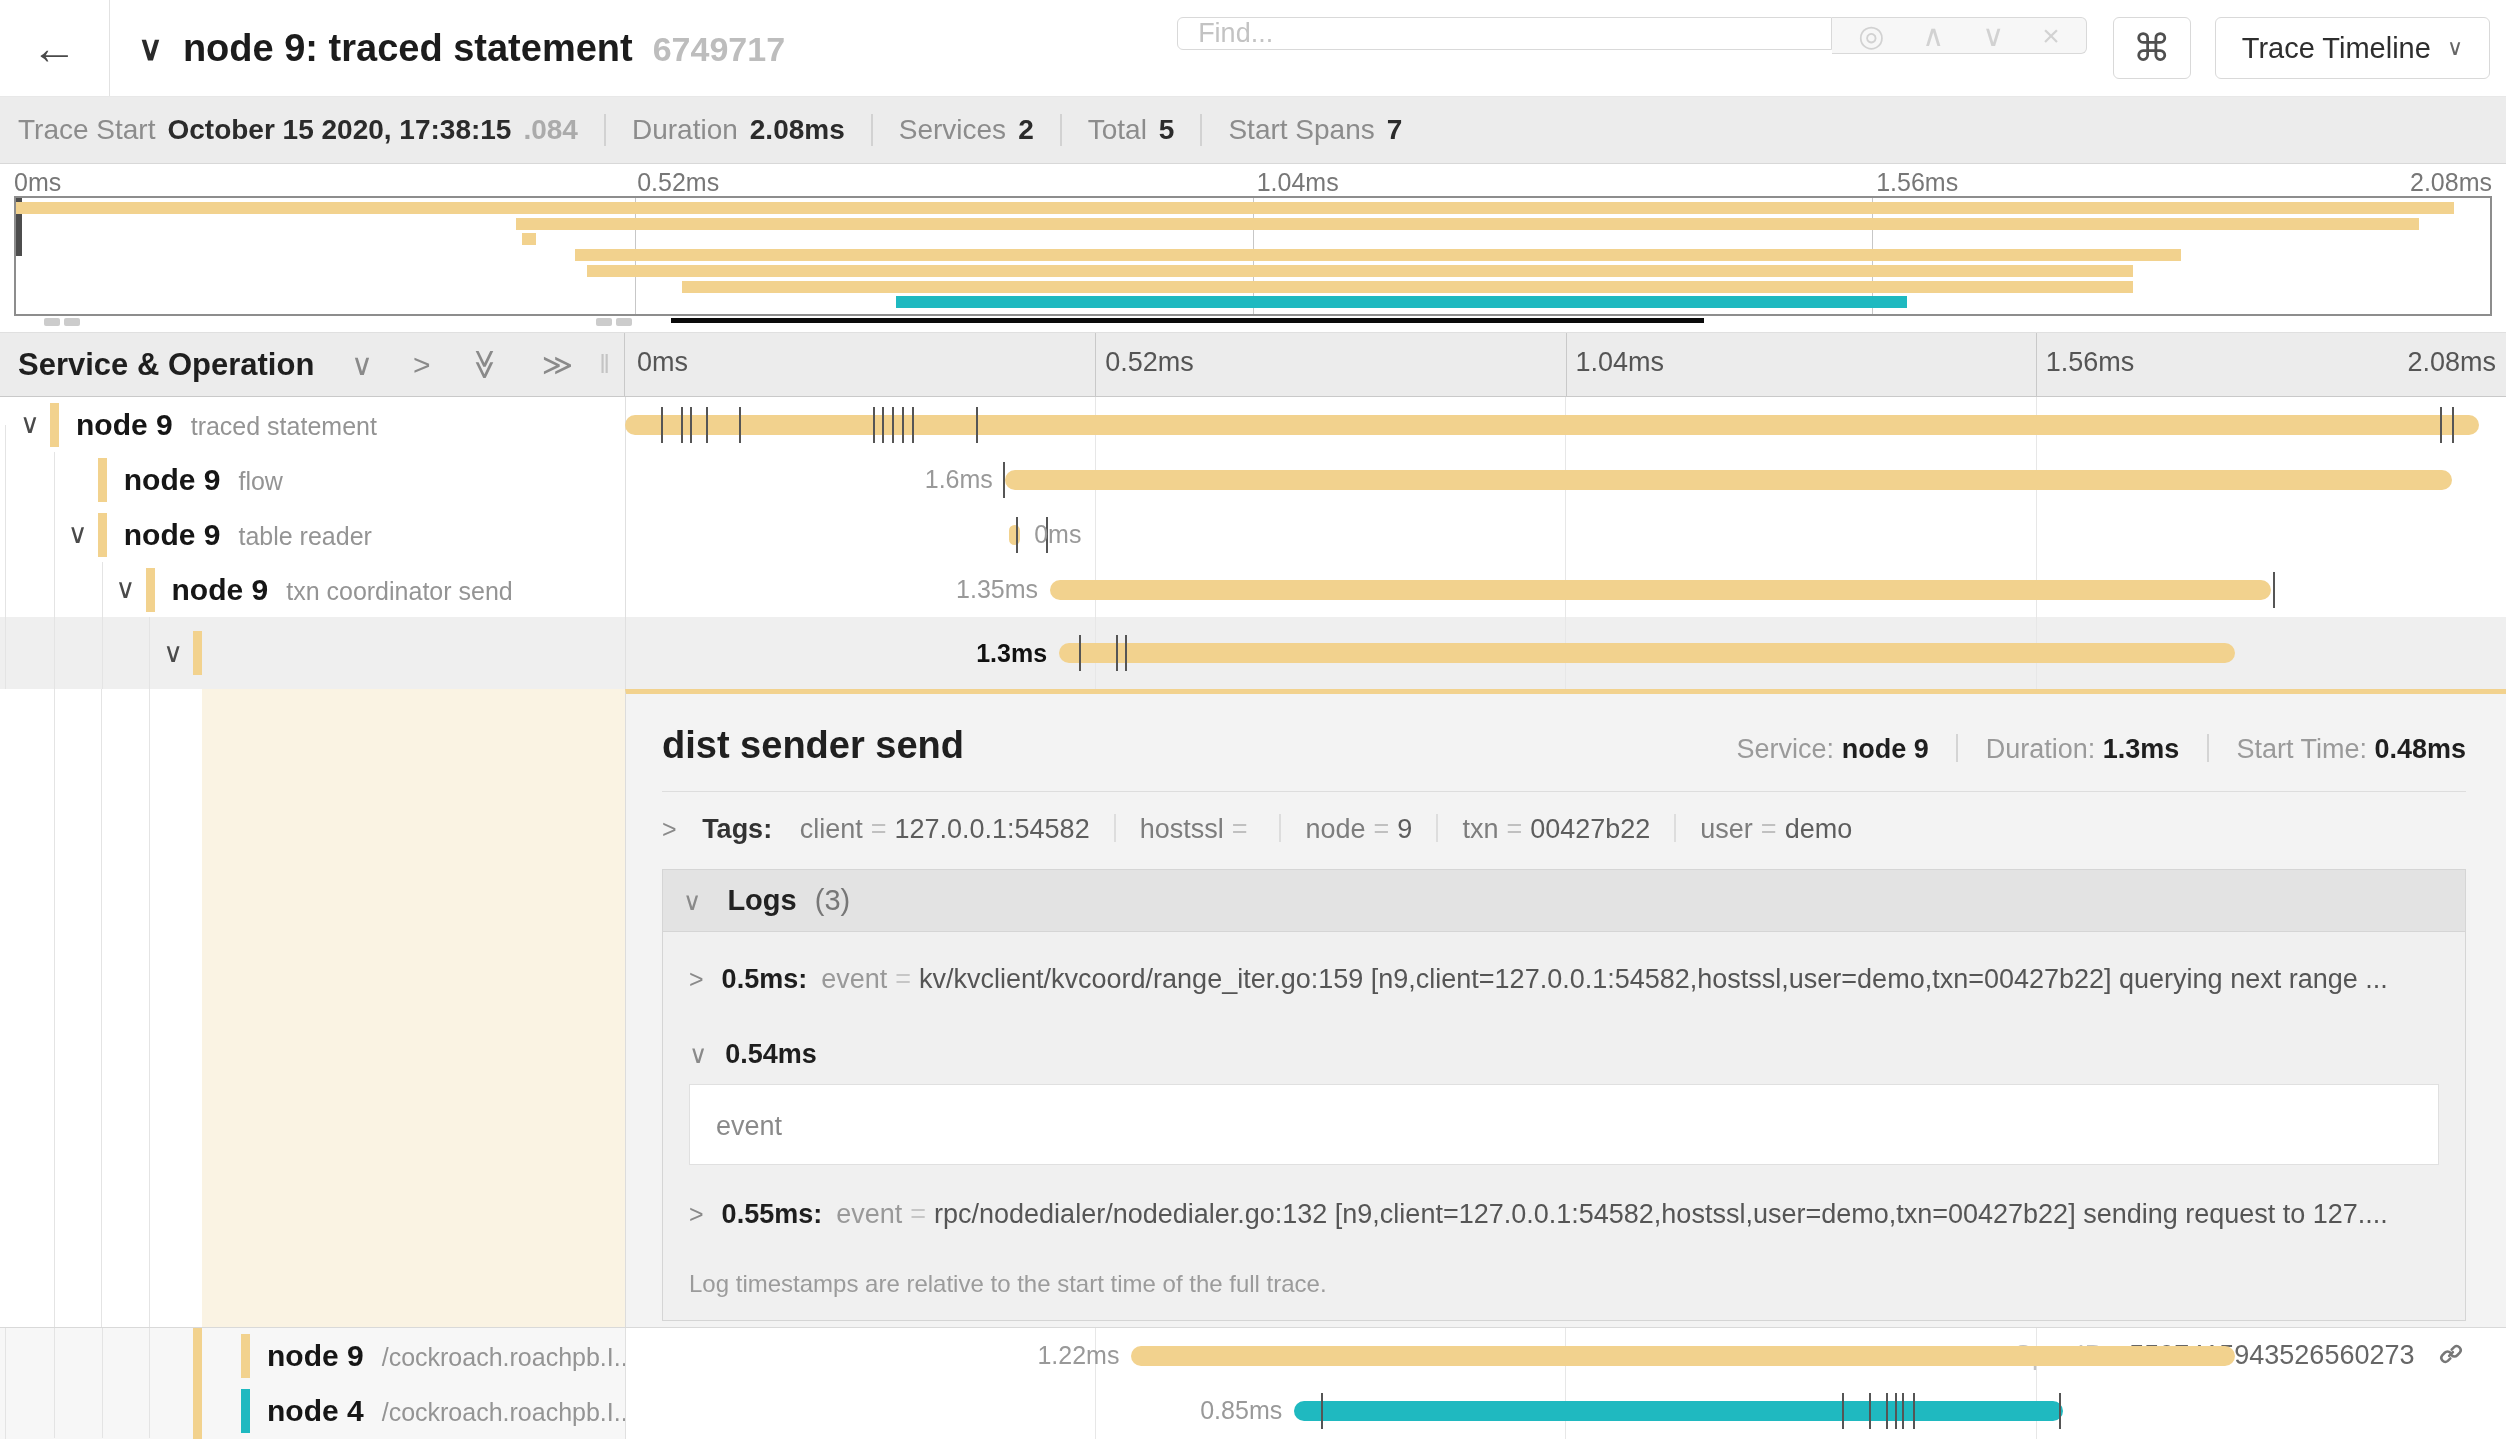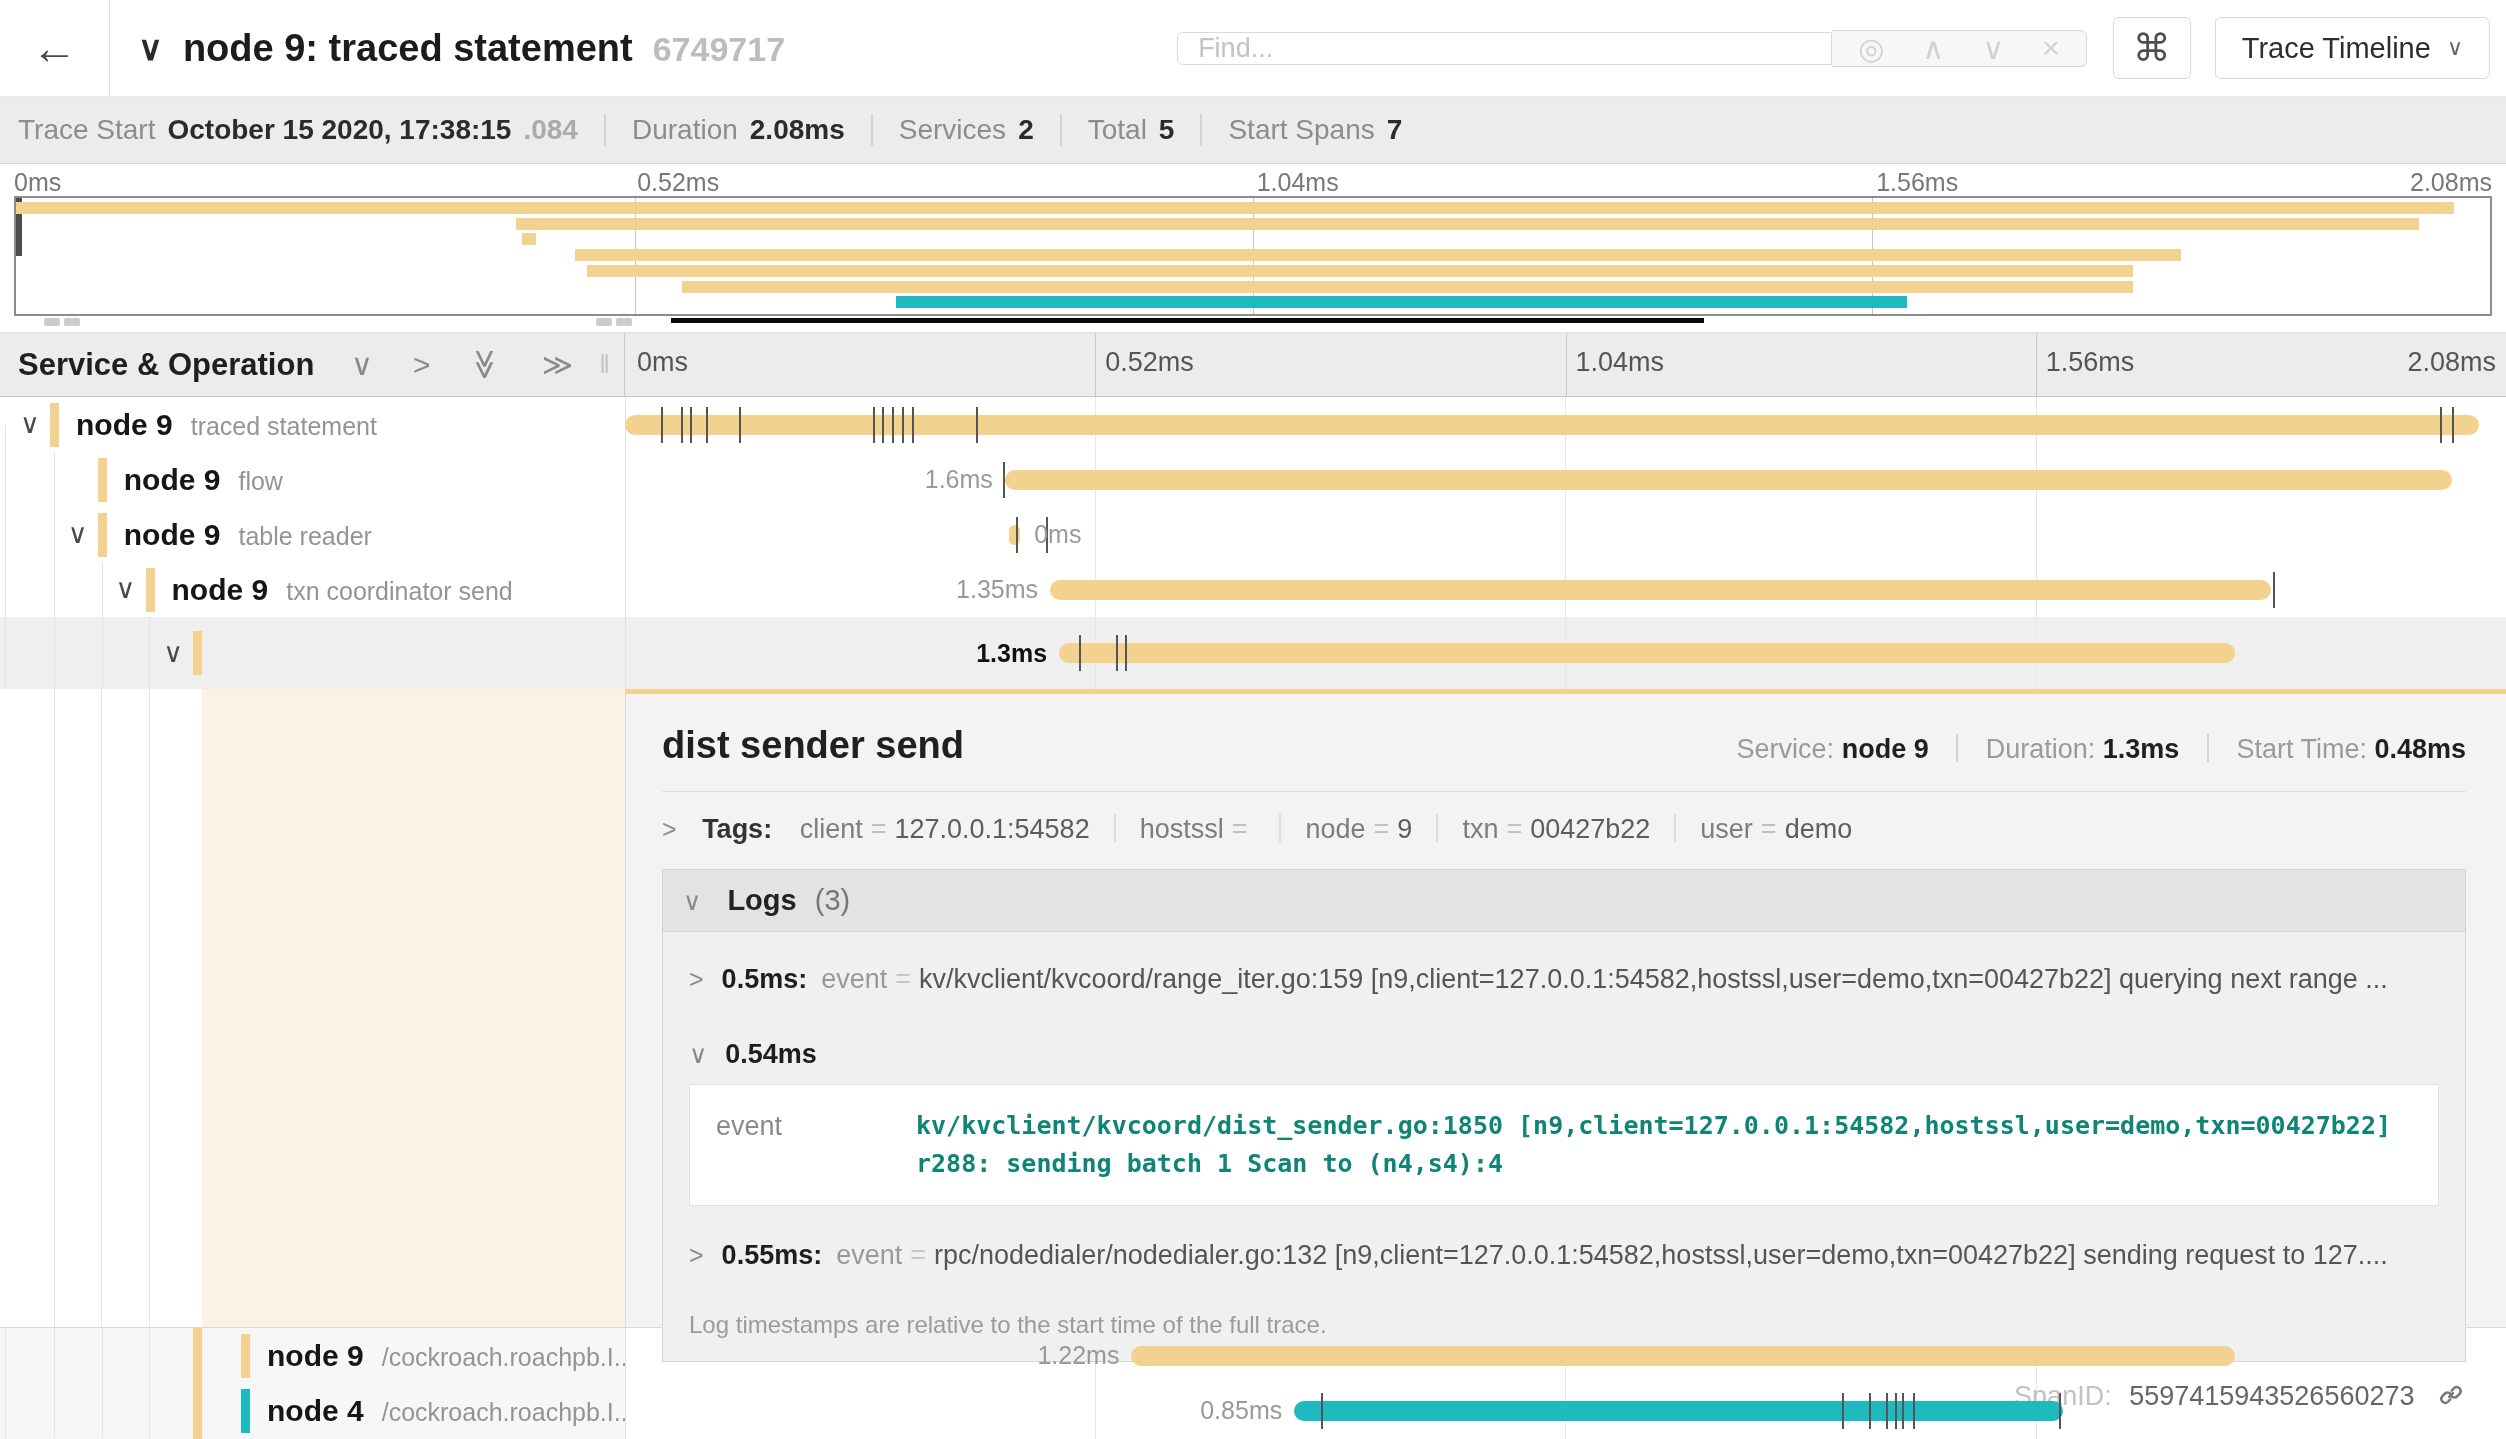--- a/index.html
+++ b/index.html
@@ -8,21 +8,21 @@
   .app { position:relative; width:2506px; height:1439px; }
 
   
   .hdr { display:flex; align-items:center; height:97px; border-bottom:1px solid #e8e8e8; background:#fff; }
   .back { width:110px; height:100%; display:flex; align-items:center; justify-content:center;
     border-right:1px solid #e2e2e2; font-size:46px; color:#4a4a4a; cursor:pointer; }
   .hdr-title { display:flex; align-items:baseline; gap:20px; padding-left:28px; flex:1; min-width:0; }
   .collapse { font-size:34px; font-weight:700; color:#2a2a2a; align-self:center; }
   .title { font-size:38px; font-weight:700; color:#1c1c1c; white-space:nowrap; }
   .traceid { font-size:34px; color:#bdbdbd; font-weight:600; }
-  .findwrap { display:flex; align-items:center; height:62px; }
+  .findwrap { display:flex; align-items:flex-start; height:62px; }
   .find { width:655px; border:1px solid #d9d9d9; border-radius:6px 0 0 6px; padding:0 20px;
     font-size:27px; color:#333; outline:none; font-family:"Liberation Sans",sans-serif; background:#fff; }
   .find::placeholder { color:#c3c3c3; }
   .findbtns { display:flex; align-items:center; background:#f7f7f7; border:1px solid #d9d9d9; border-left:none;
     border-radius:0 6px 6px 0; padding:0 26px; gap:38px; color:#d2d2d2; font-size:30px; }
   .findbtns span { cursor:pointer; }
   .kbd { margin-left:26px; width:78px; height:62px; border:1px solid #d9d9d9; border-radius:6px;
     display:flex; align-items:center; justify-content:center; font-size:38px; color:#4f4f4f; cursor:pointer; background:#fff; }
   .viewsel { margin:0 16px 0 24px; height:62px; border:1px solid #d9d9d9; border-radius:6px; background:#fff;
     display:flex; align-items:center; padding:0 26px; font-size:29px; color:#2e2e2e; gap:16px; cursor:pointer; white-space:nowrap; }
@@ -254,21 +254,20 @@
           <div class="logs-head">
             <span class="chev">∨</span>
             <span class="logs-title">Logs</span>
             <span class="logs-count">(3)</span>
           </div>
           <div class="logs-body" id="logs-body">
               <div class="log-row"><span class="chev">&gt;</span><span class="log-time">0.5ms:</span><span class="log-key">event</span><span class="log-eq">=</span><span class="log-val">kv/kvclient/kvcoord/range_iter.go:159 [n9,client=127.0.0.1:54582,hostssl,user=demo,txn=00427b22] querying next range ...</span></div>
               <div class="log-exp-head"><span class="chev">∨</span><span class="log-time">0.54ms</span></div>
               <div class="log-table">
                 <div class="k">event</div>
-                <div class="v">kv/kvclient/kvcoord/dist_sender.go:1850 [n9,client=127.0.0.1:54582,hostssl,user=demo,txn=00427b22] r288: sending batch 1 Scan to (n4,s4):4</div>
               </div>
               <div class="log-row"><span class="chev">&gt;</span><span class="log-time">0.55ms:</span><span class="log-key">event</span><span class="log-eq">=</span><span class="log-val">rpc/nodedialer/nodedialer.go:132 [n9,client=127.0.0.1:54582,hostssl,user=demo,txn=00427b22] sending request to 127....</span></div>
               <div class="logs-footer">Log timestamps are relative to the start time of the full trace.</div>
             </div>
         </div>
         <div class="spanid">
           <span class="sid-label">SpanID:</span>
           <span class="sid-value">5597415943526560273</span>
           <svg class="linkicon" width="30" height="30" viewBox="0 0 24 24">
             <path d="M10.5 13.5l3-3" fill="none" stroke="#777" stroke-width="2" stroke-linecap="round"></path>

